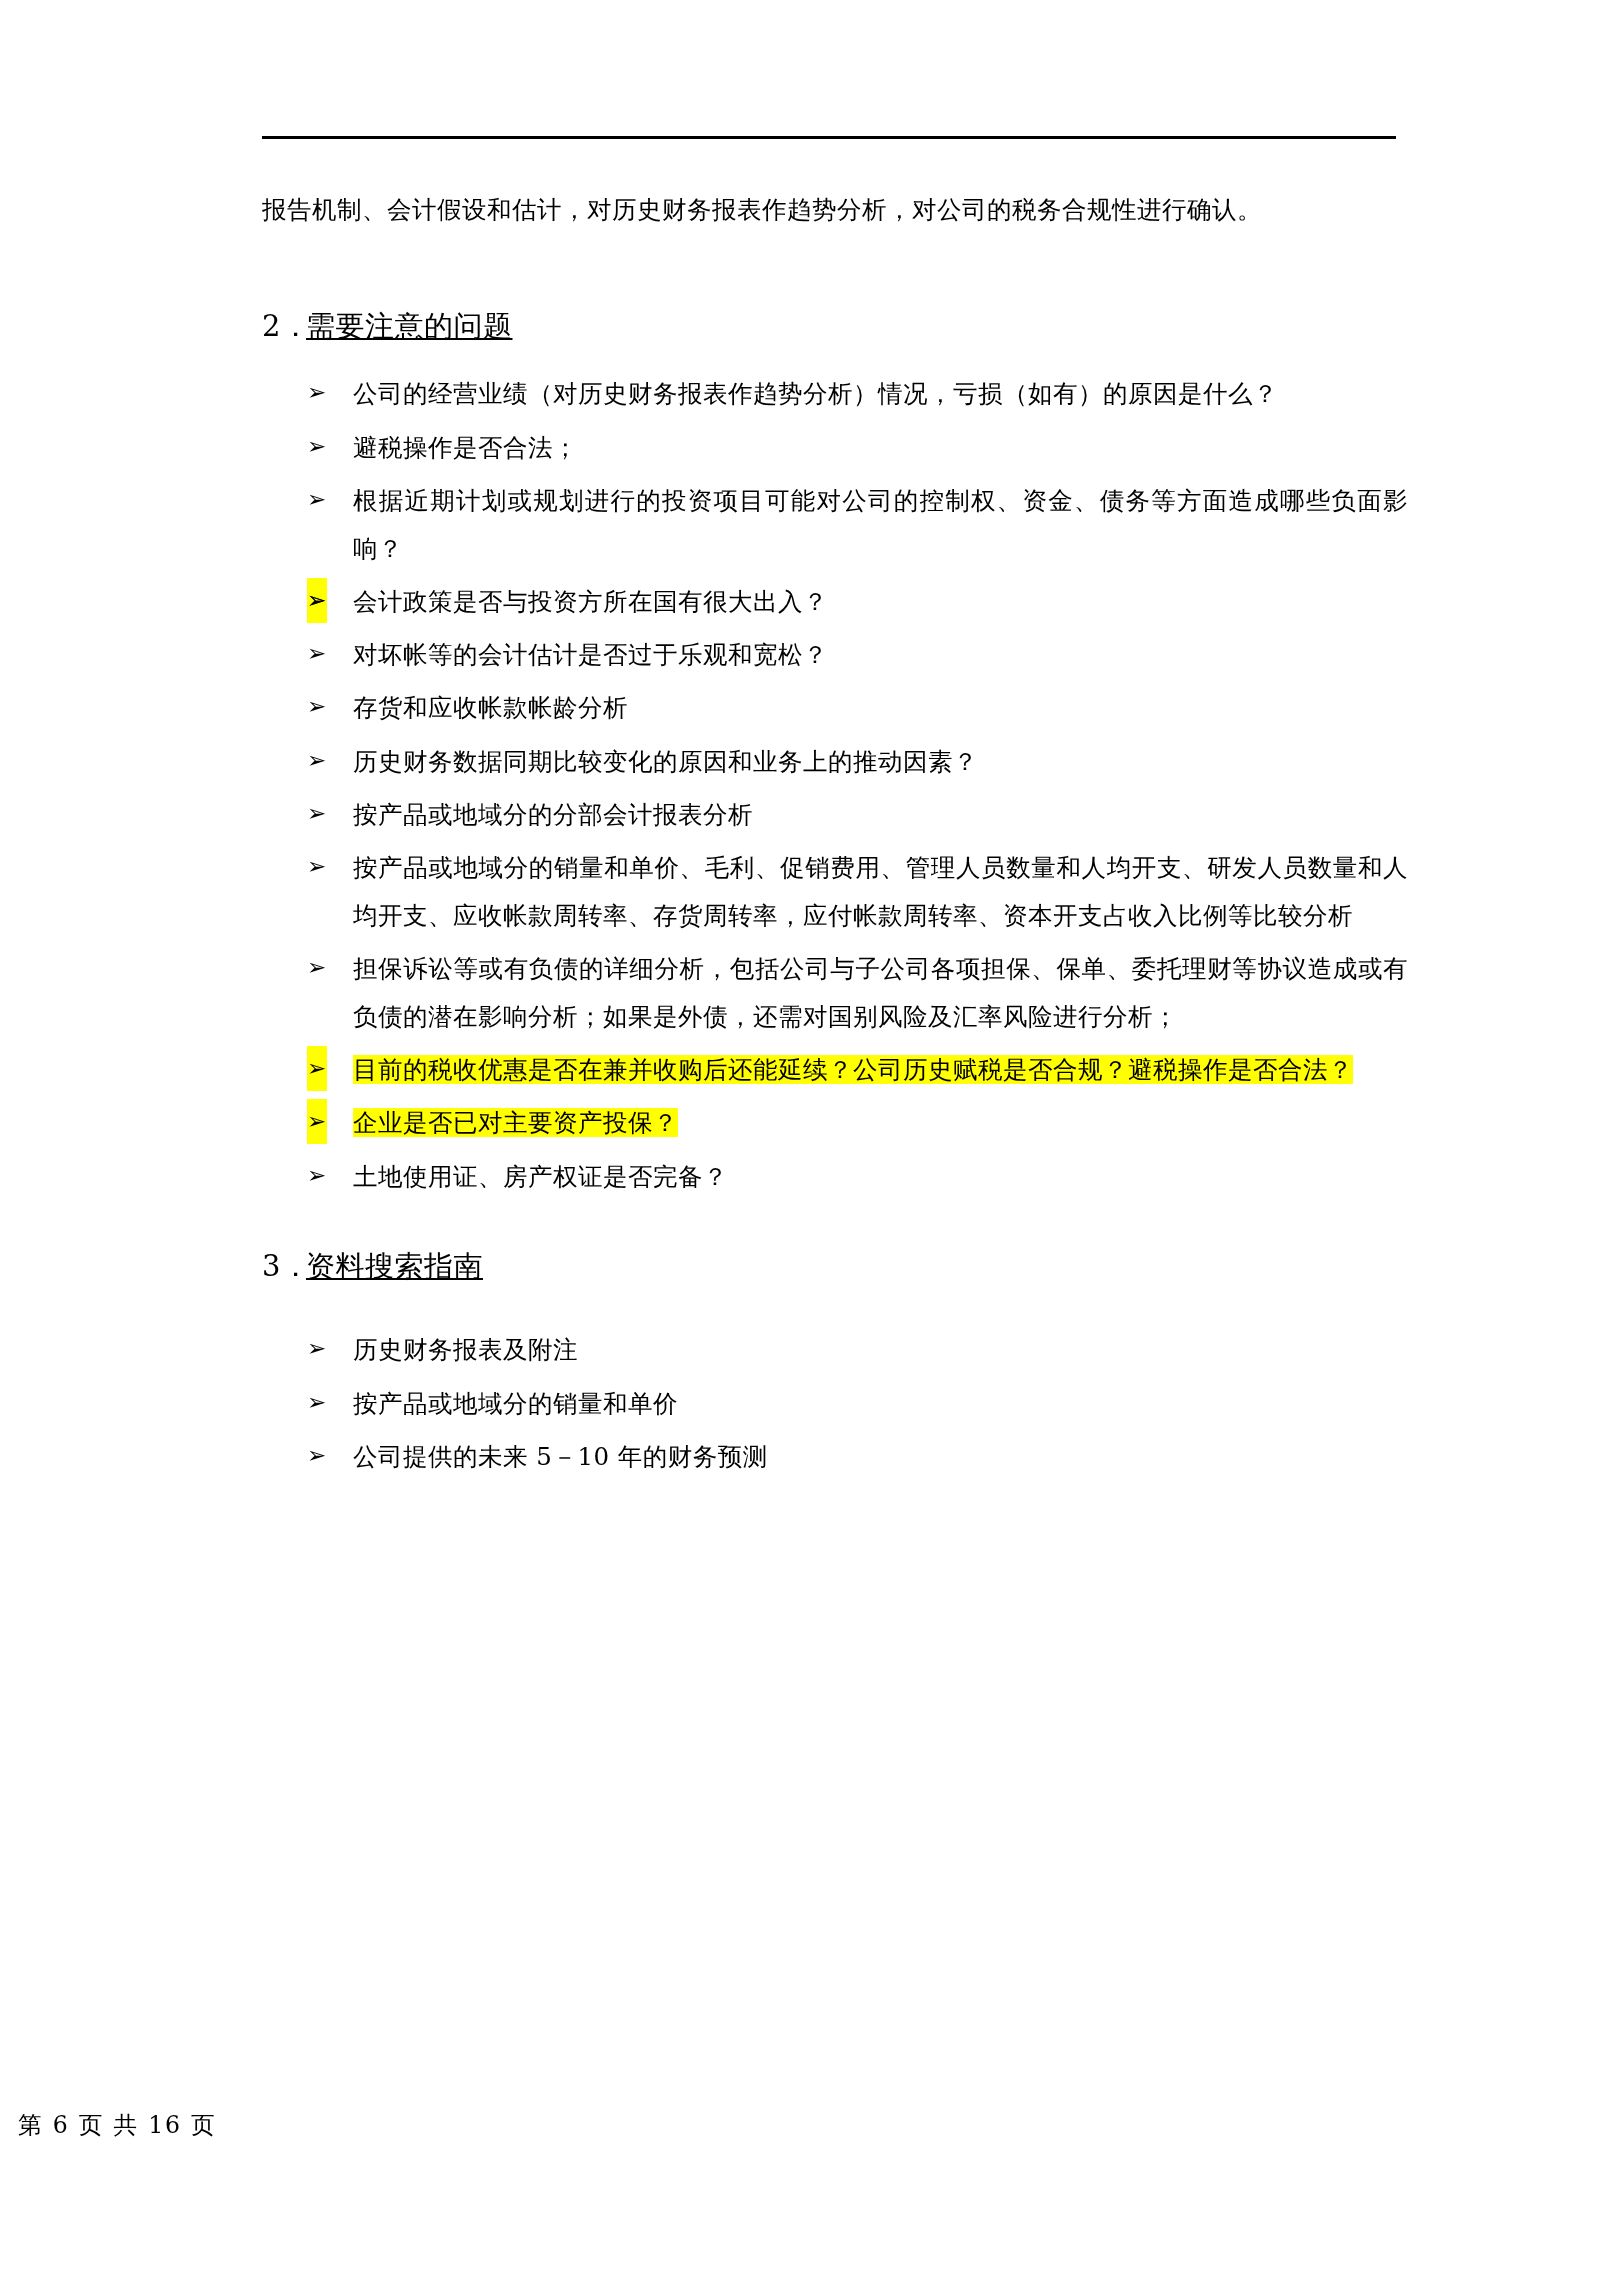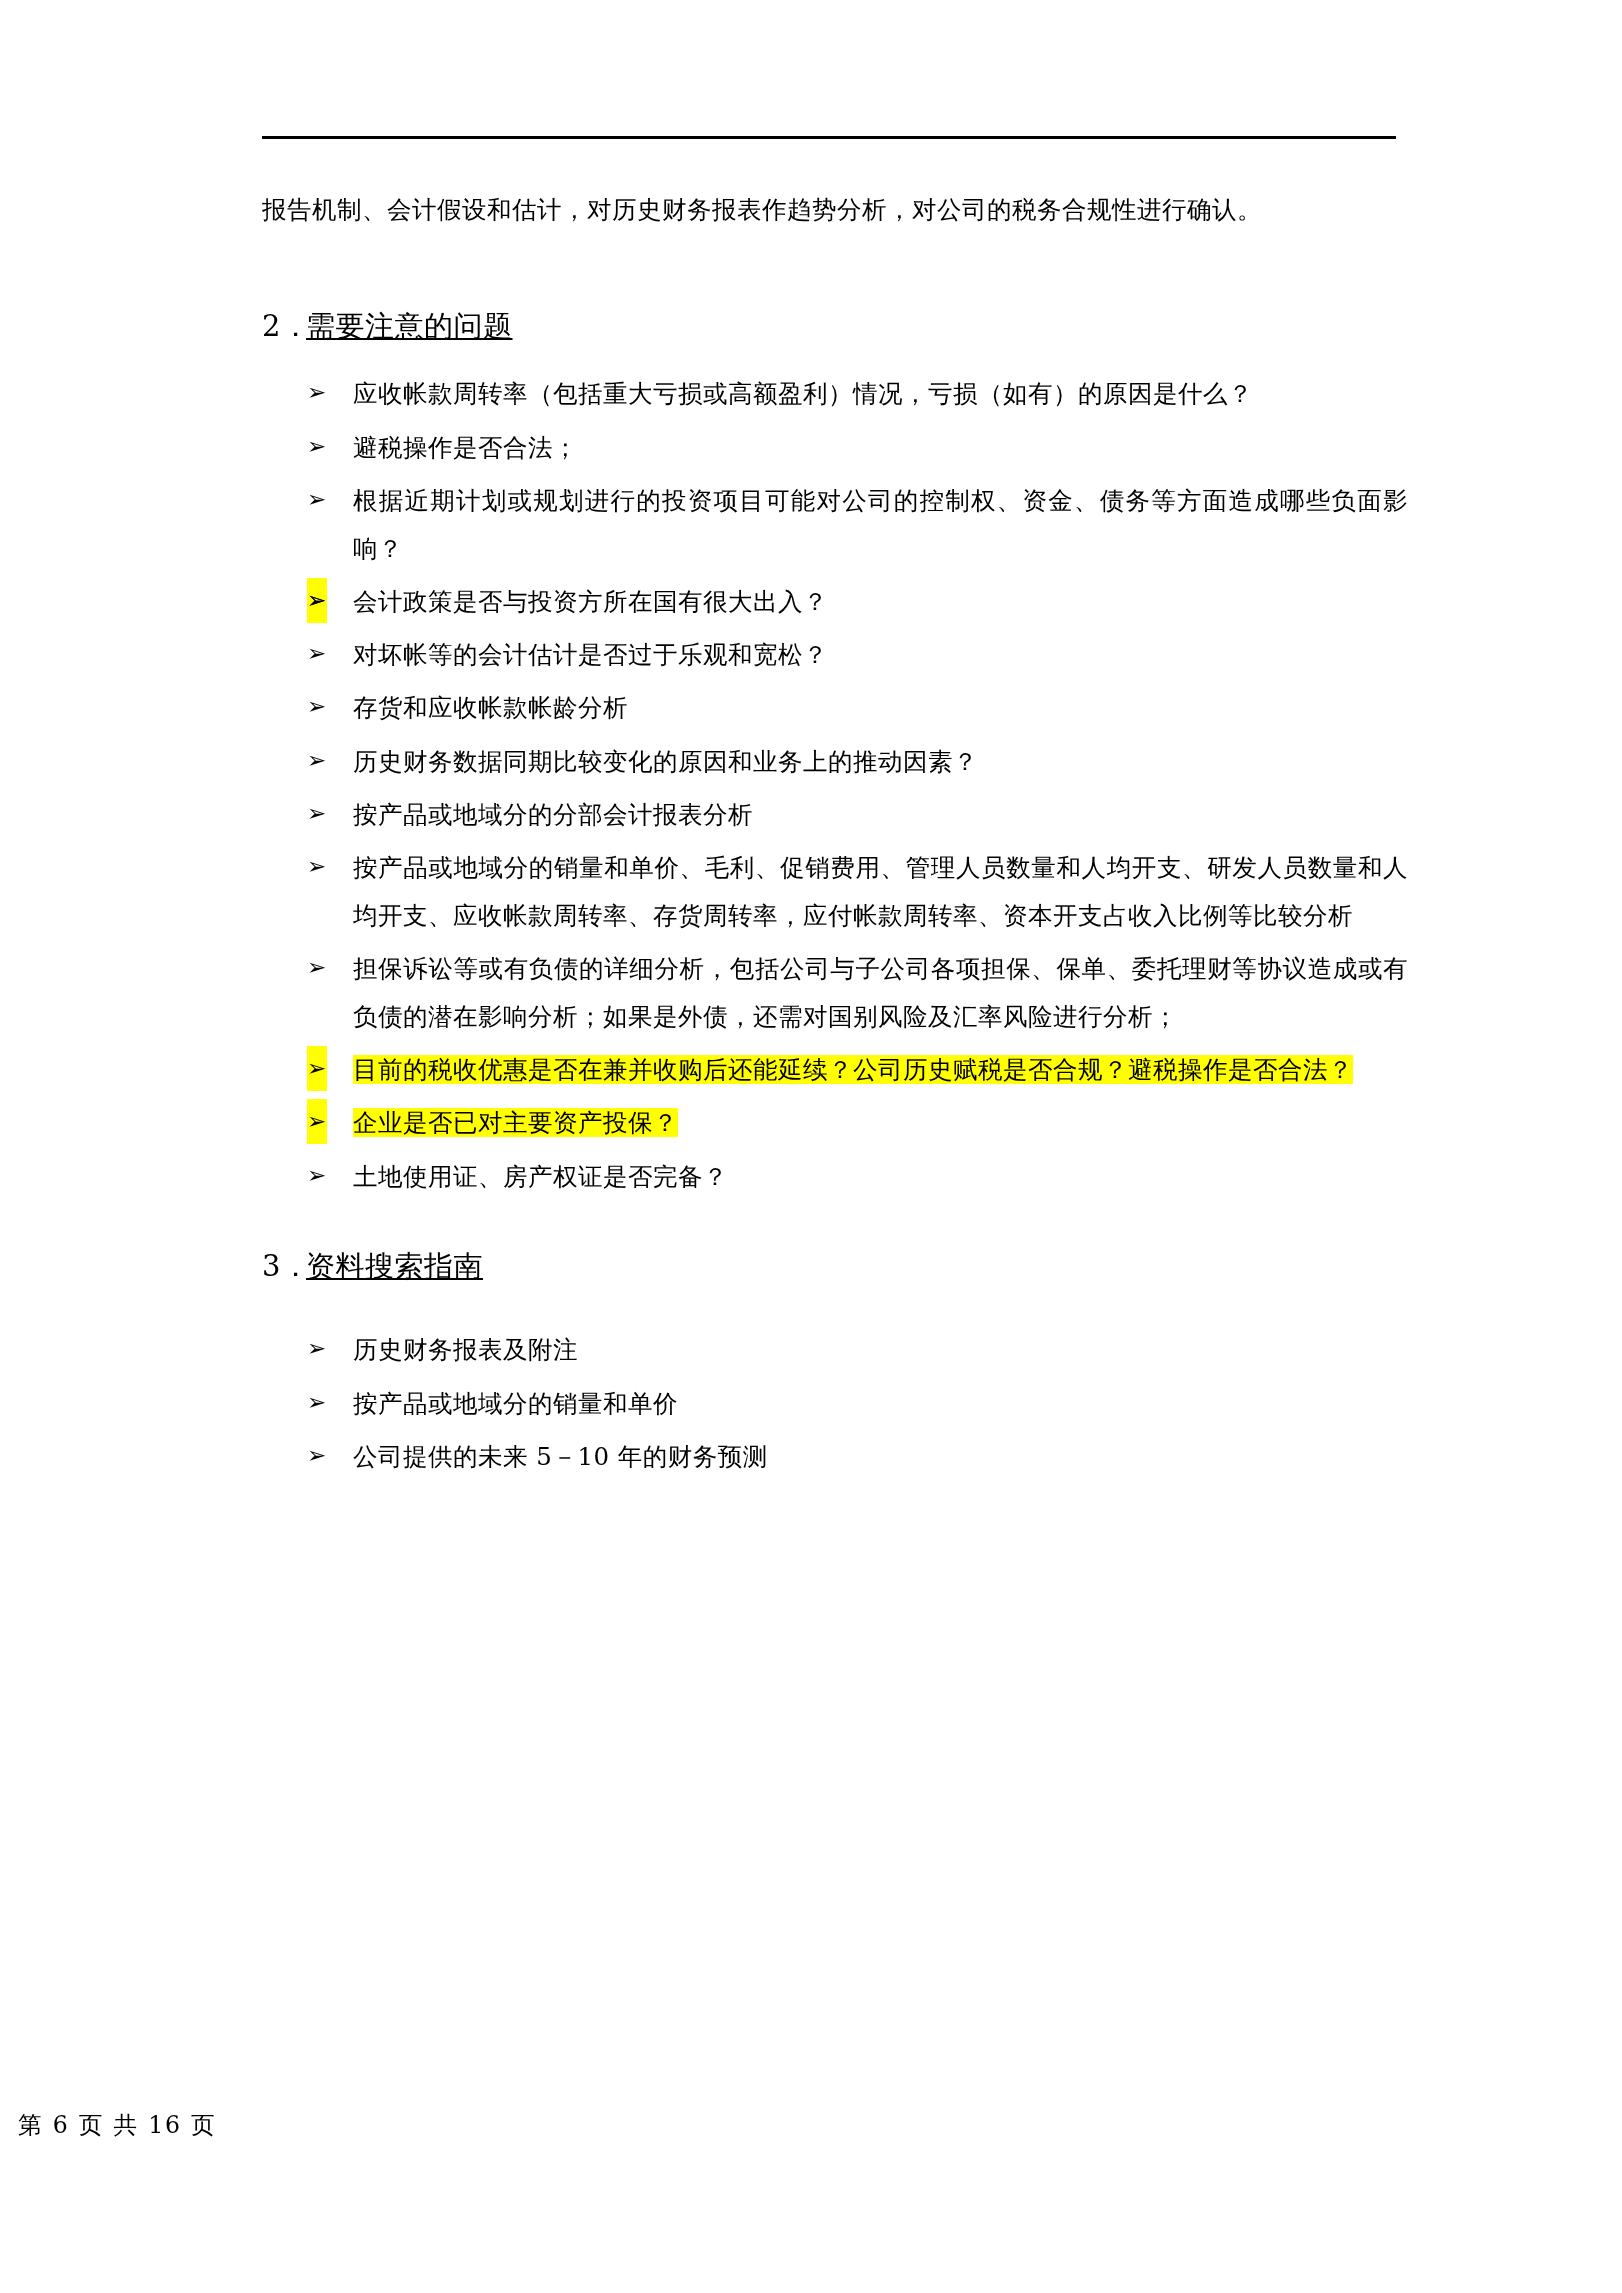--- a/index.html
+++ b/index.html
@@ -104,21 +104,21 @@
 
     <div class="spacer-md"></div>
 
     <div class="section-head">
       <span class="num">2．</span><span>需要注意的问题</span>
     </div>
 
     <ul class="bullets">
       <li>
         <span class="marker">➢</span>
-        <span class="txt">应收帐款周转率（包括重大亏损或高额盈利）情况，亏损（如有）的原因是什么？</span>
+        <span class="txt">公司的经营业绩（对历史财务报表作趋势分析）情况，亏损（如有）的原因是什么？</span>
       </li>
       <li>
         <span class="marker">➢</span>
         <span class="txt">避税操作是否合法；</span>
       </li>
       <li>
         <span class="marker">➢</span>
         <span class="txt">根据近期计划或规划进行的投资项目可能对公司的控制权、资金、债务等方面造成哪些负面影响？</span>
       </li>
       <li class="hl-item">

